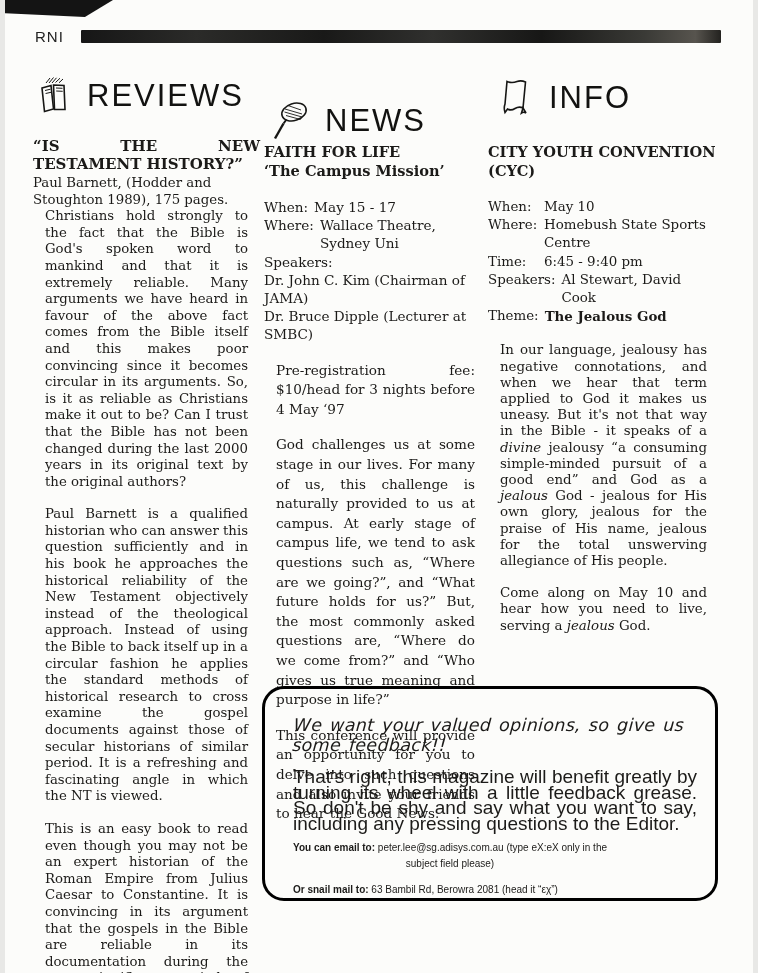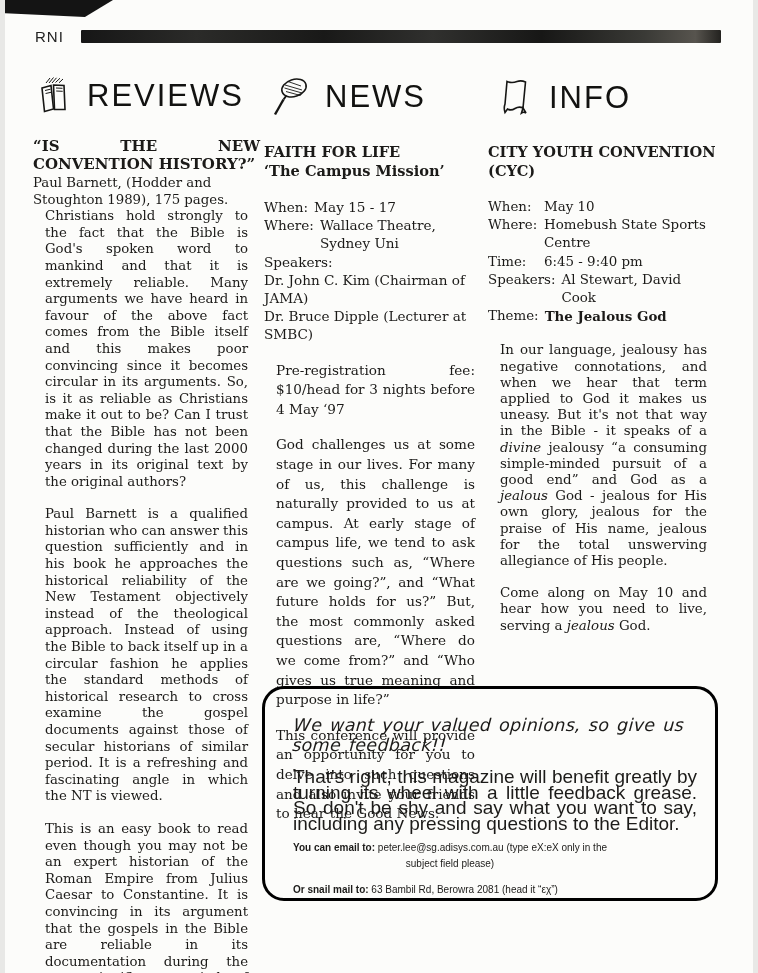--- a/index.html
+++ b/index.html
@@ -87,21 +87,21 @@
         <path d="M5 12 L14 9.5 L16.5 33 L7.5 35.5 Z" fill="#fcfcfa"></path>
         <path d="M16.5 9 L27 9.5 L28 33.5 L17.5 33.5 Z" fill="#fcfcfa"></path>
         <path d="M8 14.5 L13.5 13.2 M8.6 17.5 L14 16.3" stroke-width="1"></path>
         <path d="M19 12 L25.5 12.3 M19.2 15 L25.7 15.3" stroke-width="1"></path>
         <path d="M9 7 L13 2 M12 7 L16.5 1.5 M15 7 L19.5 1.8 M18.5 6.5 L23 2.2 M22 6.8 L26 3" stroke-width="1"></path>
       </svg>
     </span>
     <span class="sec-label">REVIEWS</span>
   </div>
 
-  <div class="sec-h" style="left:266px; top:76px; gap:16px;">
+  <div class="sec-h" style="left:266px; top:100px; gap:16px;">
     <span class="icon">
       <svg width="38" height="42" viewBox="0 0 38 42" fill="none" stroke="#161614" stroke-width="1.6">
         <ellipse cx="23" cy="12" rx="12.5" ry="8.5" transform="rotate(-18 23 12)" fill="#fcfcfa"></ellipse>
         <path d="M14 9 L31 14 M13.5 12 L31 17 M15 15.5 L29.5 19.5 M17 5.5 L30 10" stroke-width="0.9"></path>
         <path d="M15.5 19.5 L12.5 23.5" stroke-width="2"></path>
         <path d="M12.5 23.5 L4 38.5" stroke-width="2.4"></path>
       </svg>
     </span>
     <span class="sec-label">NEWS</span>
   </div>
@@ -110,21 +110,21 @@
     <span class="icon">
       <svg width="32" height="40" viewBox="0 0 32 40" fill="none" stroke="#161614" stroke-width="1.6">
         <path d="M8 3.5 Q13 5.5 18 3.5 Q22 2 26.5 4 L24 30 Q20 28 16 30.5 Q12 33 8.5 31 L6 34.5 Q4.5 30 6 26 Z" fill="#fcfcfa"></path>
         <path d="M24 30 L27 35 Q24.5 33.5 22.5 35 L24 30 Z" fill="#fcfcfa"></path>
       </svg>
     </span>
     <span class="sec-label">INFO</span>
   </div>
 
   <div class="col col1">
-    <div class="review-title">“IS THE NEW CONVENTION HISTORY?”</div>
+    <div class="review-title">“IS THE NEW TESTAMENT HISTORY?”</div>
     <div class="byline">Paul Barnett, (Hodder and Stoughton 1989), 175 pages.</div>
     <p>Christians hold strongly to the fact that the Bible is God's spoken word to mankind and that it is extremely reliable. Many arguments we have heard in favour of the above fact comes from the Bible itself and this makes poor convincing since it becomes circular in its arguments. So, is it as reliable as Christians make it out to be? Can I trust that the Bible has not been changed during the last 2000 years in its original text by the original authors?</p>
     <p>Paul Barnett is a qualified historian who can answer this question sufficiently and in his book he approaches the historical reliability of the New Testament objectively instead of the theological approach.  Instead of using the Bible to back itself up in a circular fashion he applies the standard methods of historical research to cross examine the gospel documents against those of secular historians of similar period. It is a refreshing and fascinating angle in which the NT is viewed.</p>
     <p><span>This is an easy book to read even though you may not be an expert historian of the Roman Empire from Julius Caesar to Constantine. It is convincing in its argument that the gospels in the Bible are reliable in its documentation during the most significant period of humanity, of God punctuating into our history through the humble birth of a carpenter's son so that mankind may be found a way to God.</span><span class="sigil">εχ</span></p>
 
   </div>
 
   <div class="col col2">
     <div class="art-title">
       <div>FAITH FOR LIFE</div>

